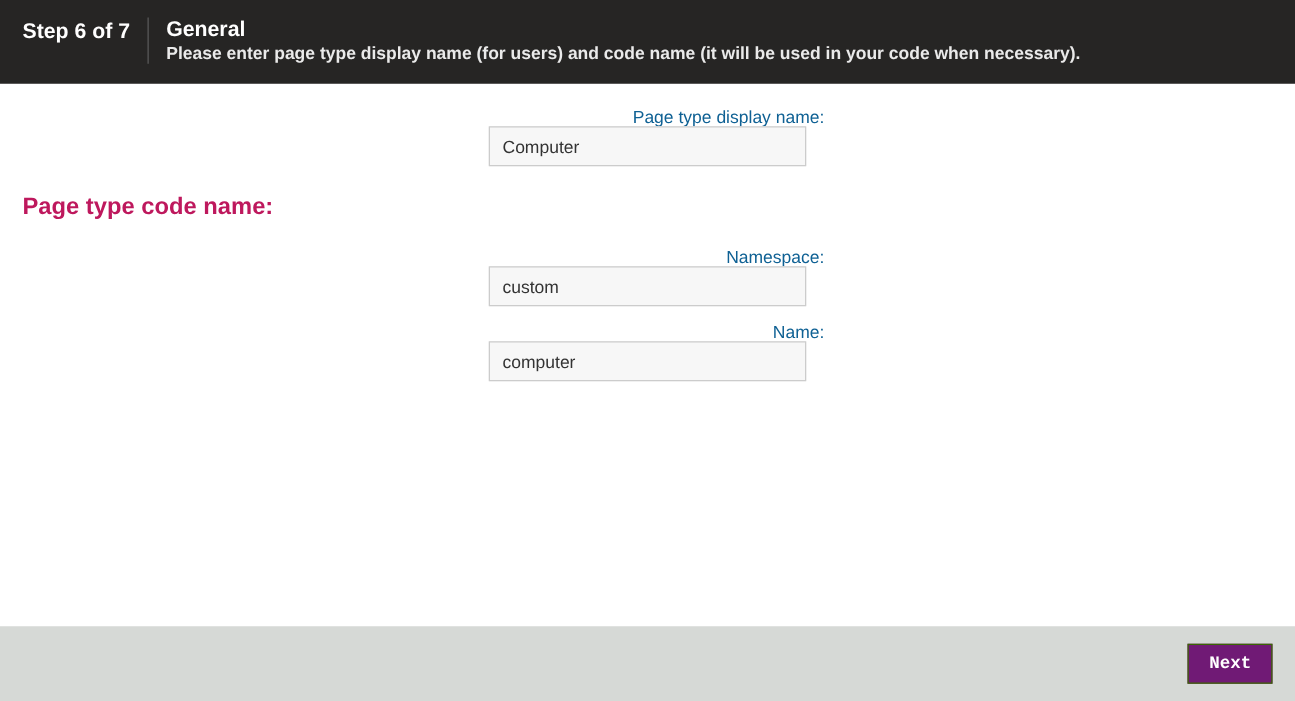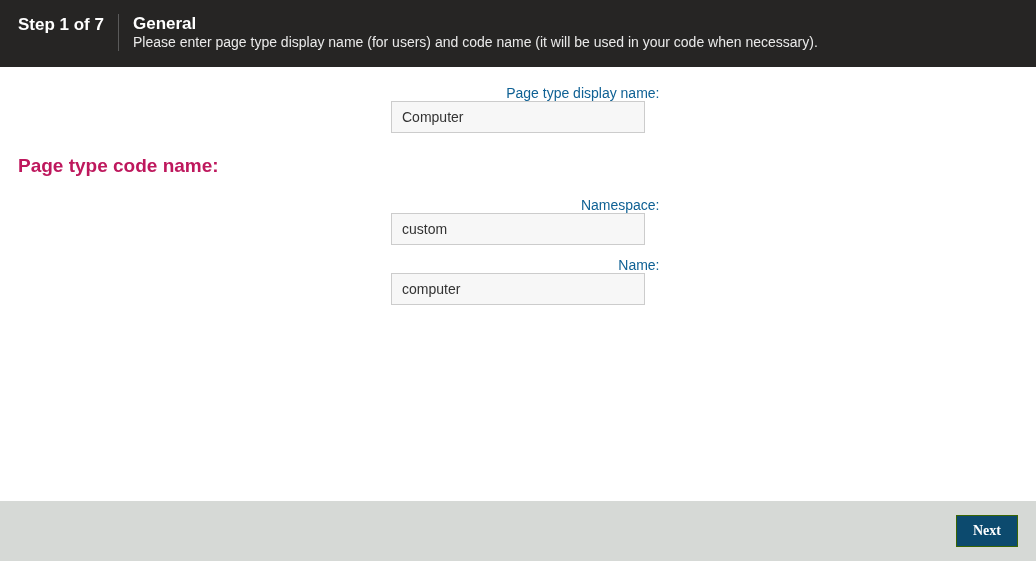--- a/index.html
+++ b/index.html
@@ -34,21 +34,21 @@
       flex: 1;
     }
     .header-title {
       font-size: 17px;
       font-weight: 700;
       line-height: 1.2;
       margin-bottom: 0;
     }
     .header-desc {
       font-size: 14px;
-      font-weight: 400;
+      font-weight: 700;
       color: #eaeaea;
     }
     .content {
       flex: 1;
       padding: 18px 18px 0 18px;
     }
     .form-row {
       display: flex;
       align-items: center;
       margin-bottom: 12px;
@@ -78,35 +78,35 @@
       font-weight: 700;
       margin: 22px 0 20px 0;
     }
     .footer {
       background: #d6d9d6;
       padding: 14px 18px;
       display: flex;
       justify-content: flex-end;
     }
     .next-btn {
-      background: #0c4a6e;
+      background: #701a75;
       border: 1px solid #3b6603;
       color: #ffffff;
       font-size: 14px;
       font-weight: 600;
       padding: 7px 16px;
       cursor: pointer;
-      font-family: Liberation Serif, serif;
+      font-family: Liberation Mono, monospace;
     }
   </style>
 </head>
 <body>
 
 <div class="header">
-  <div class="step-indicator">Step 1 of 7</div>
+  <div class="step-indicator">Step 6 of 7</div>
   <div class="header-main">
     <div class="header-title">General</div>
     <div class="header-desc">Please enter page type display name (for users) and code name (it will be used in your code when necessary).</div>
   </div>
 </div>
 
 <div class="content">
 
   <div class="form-row">
     <label class="form-label">Page type display name:</label>

